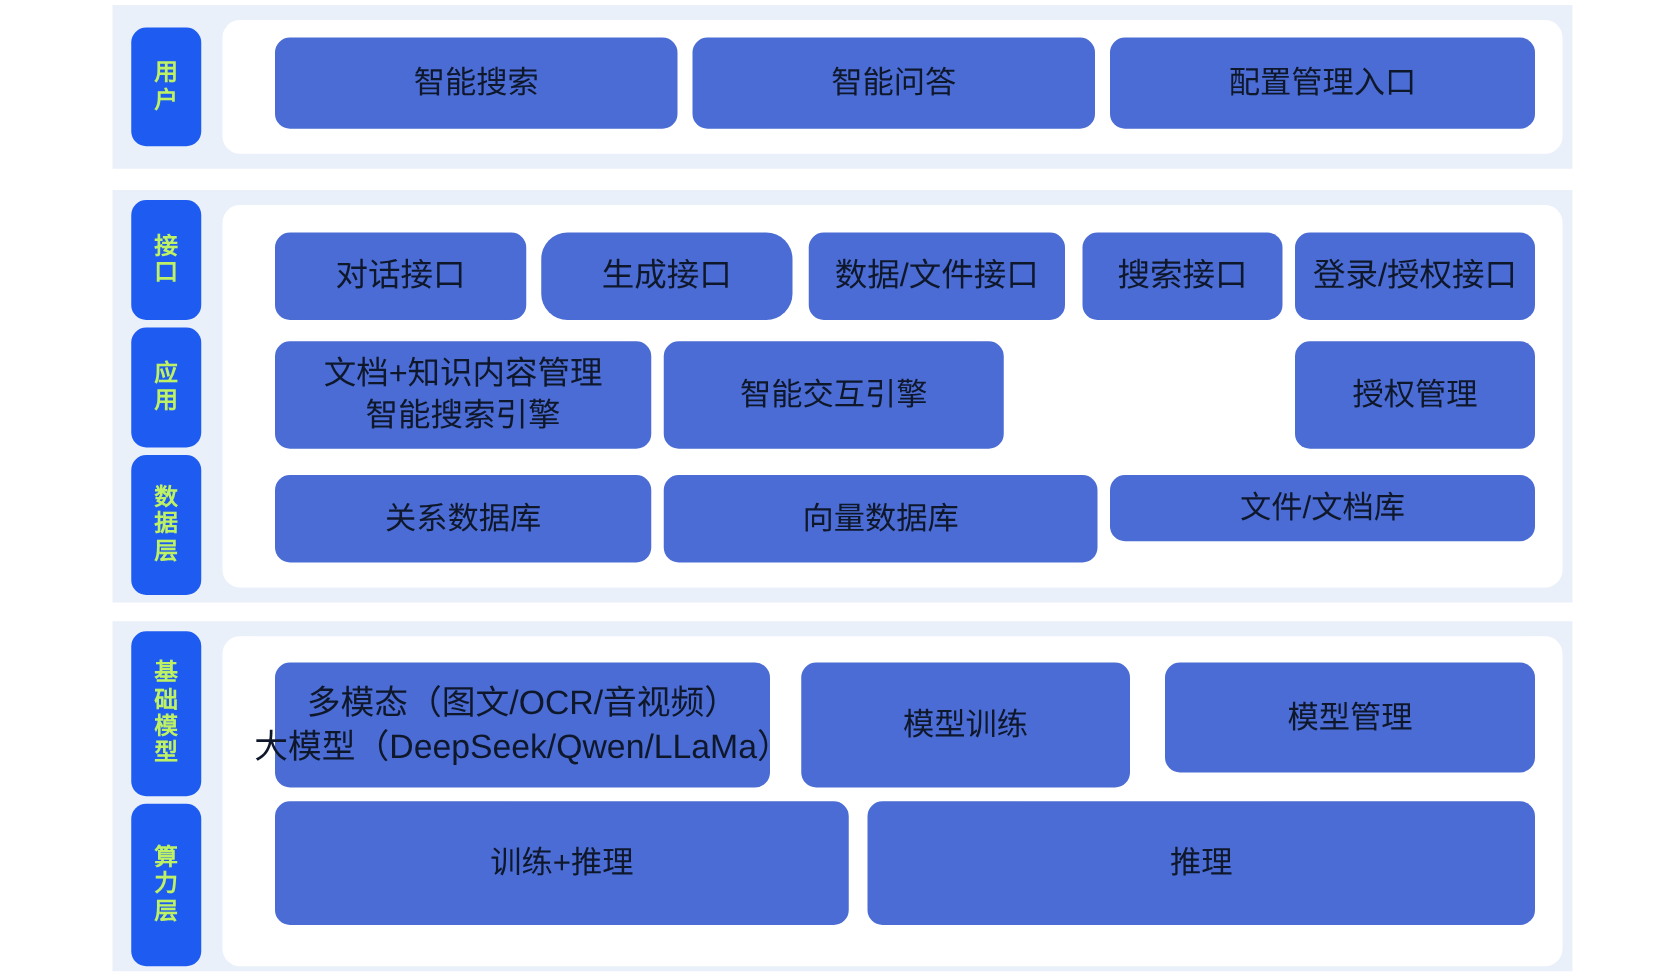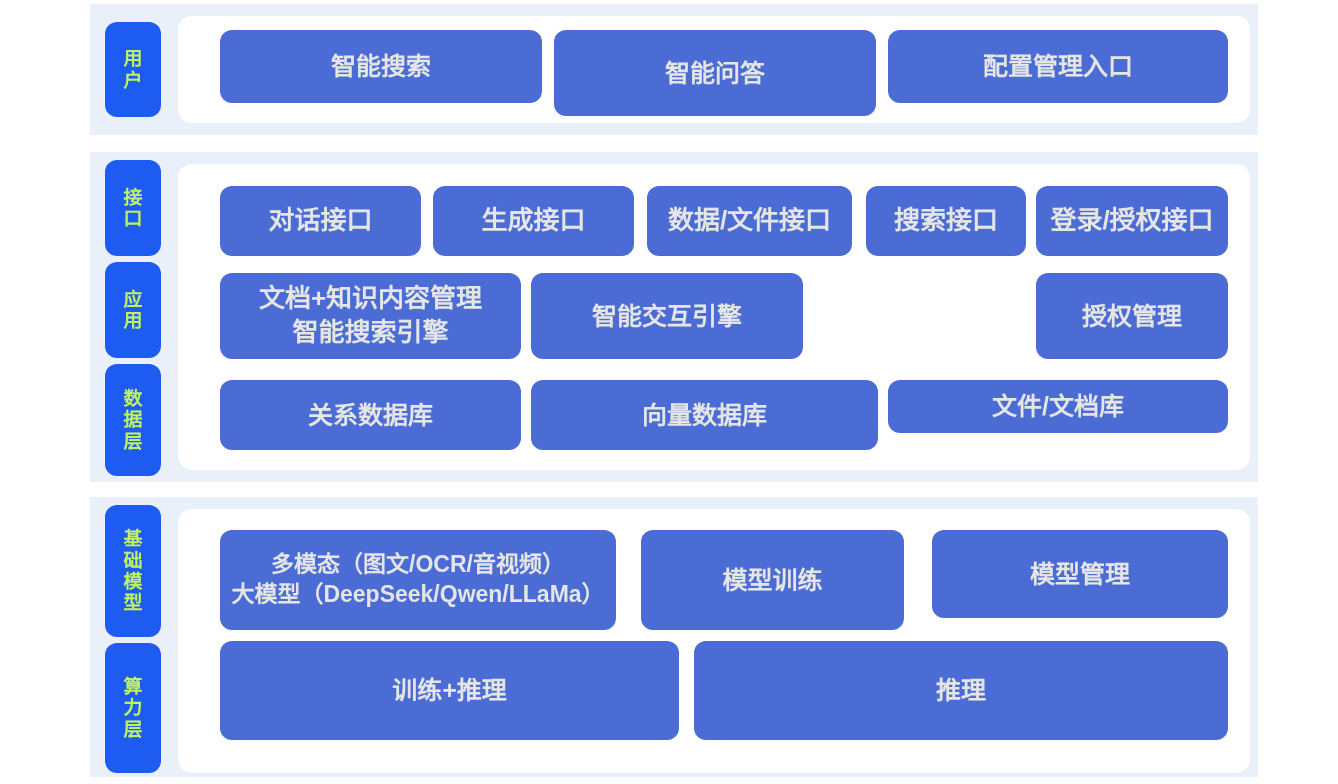--- a/index.html
+++ b/index.html
@@ -63,30 +63,29 @@
     width: 28px;
     word-break: break-all;
     white-space: normal;
   }
 
   
   .box {
     position: absolute;
     background: #4a6cd4;
     border-radius: 12px;
-    color: #e5e5e5;
+    color: #0f172a;
     display: flex;
     align-items: center;
     justify-content: center;
     text-align: center;
     font-size: 25px;
     line-height: 1.3;
     box-sizing: border-box;
     padding: 2px 6px;
-    font-weight: bold;
   }
   .box.small { font-size: 26px; }
   .box .lines { display: block; }
   .box .lines span { display: block; white-space: nowrap; }
 </style>
 </head>
 <body>
 
 <div class="canvas">
 
@@ -95,21 +94,21 @@
 
   <div class="tab" style="top:22px; height:95px;">
     <span class="tab-text">用户</span>
   </div>
 
   <div class="box" style="left:220px; top:30px; width:322px; height:73px;">
     <span class="lines">
       <span>智能搜索</span>
     </span>
   </div>
-  <div class="box" style="left:554px; top:30px; width:322px; height:86px;">
+  <div class="box" style="left:554px; top:30px; width:322px; height:73px;">
     <span class="lines">
       <span>智能问答</span>
     </span>
   </div>
   <div class="box" style="left:888px; top:30px; width:340px; height:73px;">
     <span class="lines">
       <span>配置管理入口</span>
     </span>
   </div>
 
@@ -124,21 +123,21 @@
   </div>
   <div class="tab" style="top:364px; height:112px;">
     <span class="tab-text">数据层</span>
   </div>
 
   <div class="box small" style="left:220px; top:186px; width:201px; height:70px;">
     <span class="lines">
       <span>对话接口</span>
     </span>
   </div>
-  <div class="box small" style="left:433px; top:186px; width:201px; height:70px;">
+  <div class="box small" style="left:433px; top:186px; width:201px; height:70px;border-radius:21px;">
     <span class="lines">
       <span>生成接口</span>
     </span>
   </div>
   <div class="box small" style="left:866px; top:186px; width:160px; height:70px;">
     <span class="lines">
       <span>搜索接口</span>
     </span>
   </div>
   <div class="box small" style="left:647px; top:186px; width:205px; height:70px;">
@@ -188,21 +187,21 @@
   <div class="band" style="top:497px; height:280px;"></div>
   <div class="panel" style="left:178px; top:509px; width:1072px; height:264px;"></div>
 
   <div class="tab" style="top:505px; height:132px;">
     <span class="tab-text">基础模型</span>
   </div>
   <div class="tab" style="top:643px; height:130px;">
     <span class="tab-text">算力层</span>
   </div>
 
-  <div class="box small" style="left:220px; top:530px; width:396px; height:100px; font-size:23px;">
+  <div class="box small" style="left:220px; top:530px; width:396px; height:100px; font-size:27px;">
     <span class="lines">
       <span>多模态（图文/OCR/音视频）</span>
       <span>大模型（DeepSeek/Qwen/LLaMa）</span>
     </span>
   </div>
   <div class="box" style="left:641px; top:530px; width:263px; height:100px;">
     <span class="lines">
       <span>模型训练</span>
     </span>
   </div>

